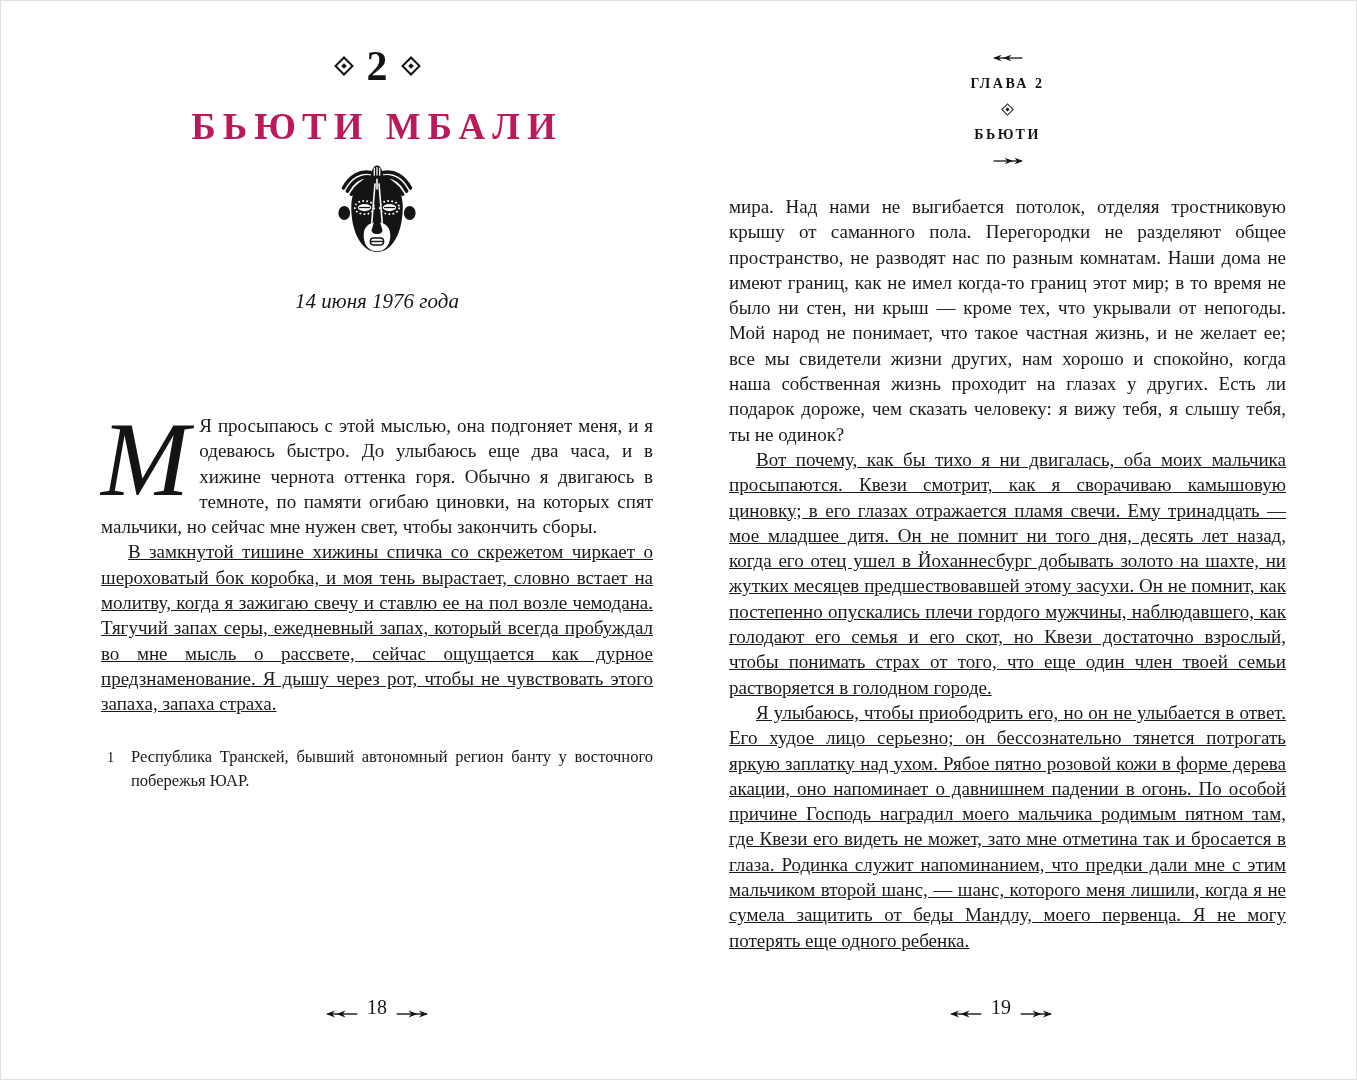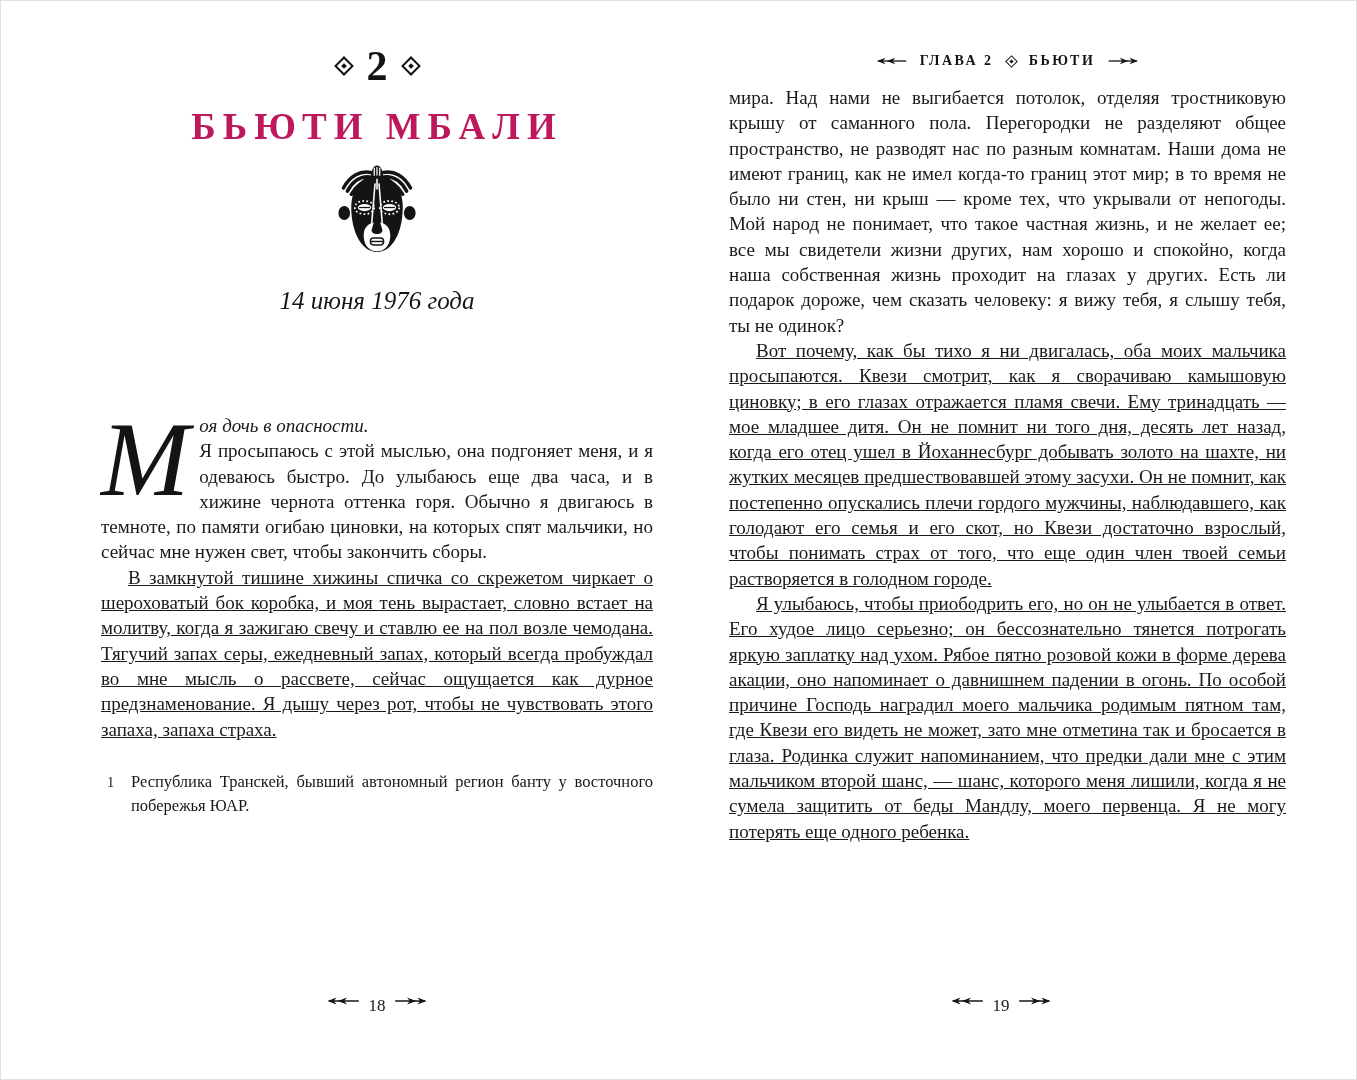--- a/index.html
+++ b/index.html
@@ -54,21 +54,21 @@
     margin-top:20px;
     font-size:37px; font-weight:700;
     letter-spacing:7px;
     line-height:40px;
     color:#be185d;
     white-space:nowrap;
   }
   .mask-wrap { margin-top:16px; }
   .dateline {
     margin-top:22px;
-    font-style:italic; font-size:25px; line-height:24px;
+    font-style:italic; font-size:21px; line-height:24px;
   }
   .locationline {
     margin-top:8px;
     font-style:italic; font-size:21px; line-height:24px;
   }
   .locationline sup { font-size:12px; }
   .left-body { margin-top:100px; }
   .dropcap {
     float:left;
     font-style:italic;
@@ -87,27 +87,28 @@
   .footnote .fn-marker { flex:0 0 30px; padding-left:6px; font-size:14.5px; }
   .footnote .fn-text { flex:1; text-align:justify; }
   
   .page-right { position:absolute; left:728px; top:0; width:557px; }
   .running-head {
     margin-top:52px;
     display:flex; align-items:center; justify-content:center; gap:13px;
     font-size:14px; font-weight:700; letter-spacing:2.5px;
     color:#141414;
     white-space:nowrap;
-  }
-  .right-body { margin-top:16px; }
+    flex-direction:column;
+  }
+  .right-body { margin-top:28px; }
   
   .page-number {
     position:absolute;
-    display:flex; align-items:flex-start; gap:9px;
-    font-size:17px;
+    display:flex; align-items:flex-end; gap:9px;
+    font-size:20px;
   }
   .page-number-left  { top:995px; left:376px; transform:translateX(-50%); }
   .page-number-right { top:995px; left:1000px; transform:translateX(-50%); }
 </style>
 </head>
 <body>
 
 <div class="sheet">
 
   <div class="page-left">
@@ -158,21 +159,21 @@
           <rect x="41.5" y="96" width="17" height="9" rx="4"></rect>
           <line x1="41.5" y1="100.5" x2="58.5" y2="100.5"></line>
         </g>
       </svg>
     </div>
 
     <div class="dateline centered">14 июня 1976 года</div>
 
 
     <div class="left-body body-text">
-      <p><span class="dropcap">М</span><span class="lead-italic">оя дочь в опасности.</span><span>Я просыпаюсь с этой мыслью, она подгоняет меня, и я одеваюсь быстро. До улыбаюсь еще два часа, и в хижине чернота оттенка горя. Обычно я двигаюсь в темноте, по памяти огибаю циновки, на которых спят мальчики, но сейчас мне нужен свет, чтобы закончить сборы.</span></p>
+      <p><span class="dropcap">М</span><span>Я просыпаюсь с этой мыслью, она подгоняет меня, и я одеваюсь быстро. До улыбаюсь еще два часа, и в хижине чернота оттенка горя. Обычно я двигаюсь в темноте, по памяти огибаю циновки, на которых спят мальчики, но сейчас мне нужен свет, чтобы закончить сборы.</span></p>
       <p class="indent">В замкнутой тишине хижины спичка со скрежетом чиркает о шероховатый бок коробка, и моя тень вырастает, словно встает на молитву, когда я зажигаю свечу и ставлю ее на пол возле чемодана. Тягучий запах серы, ежедневный запах, который всегда пробуждал во мне мысль о рассвете, сейчас ощущается как дурное предзнаменование. Я дышу через рот, чтобы не чувствовать этого запаха, запаха страха.</p>
     </div>
 
     <div class="footnote">
       <span class="fn-marker">1</span>
       <span class="fn-text">Республика Транскей, бывший автономный регион банту у восточного побережья ЮАР.</span>
     </div>
   </div>
 
   <div class="page-right">

